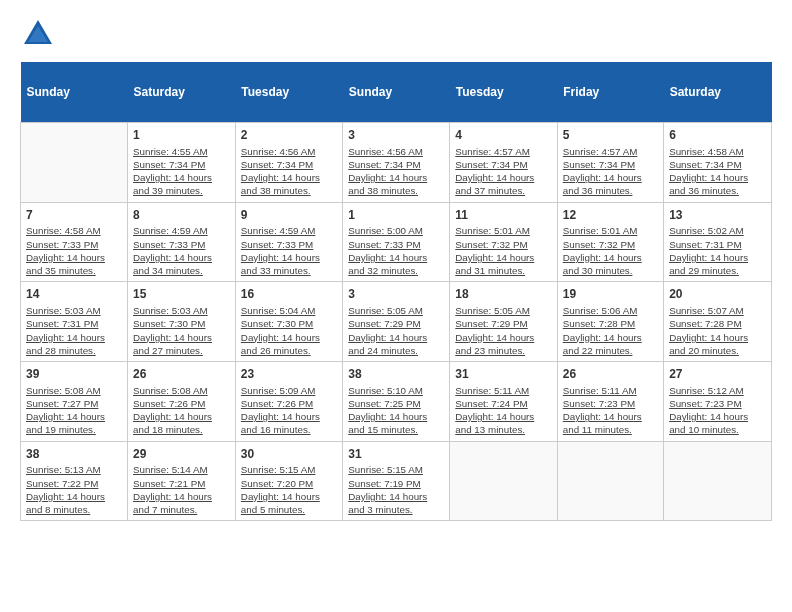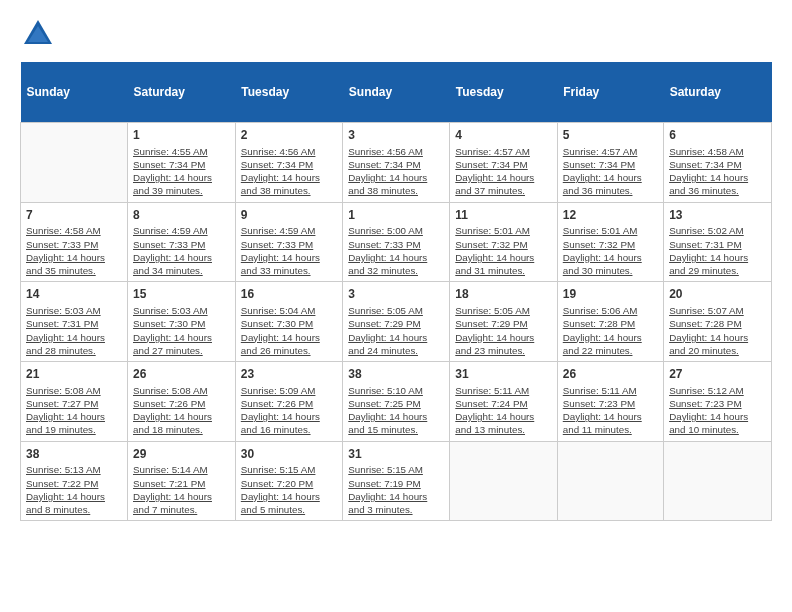--- a/index.html
+++ b/index.html
@@ -211,21 +211,21 @@
             <span class="day-num">19</span>
             <div class="day-info">Sunrise: 5:06 AM<br>Sunset: 7:28 PM<br>Daylight: 14 hours<br>and 22 minutes.</div>
           </td>
           <td>
             <span class="day-num">20</span>
             <div class="day-info">Sunrise: 5:07 AM<br>Sunset: 7:28 PM<br>Daylight: 14 hours<br>and 20 minutes.</div>
           </td>
         </tr>
         <tr>
           <td>
-            <span class="day-num">21</span>
+            <span class="day-num">39</span>
             <div class="day-info">Sunrise: 5:08 AM<br>Sunset: 7:27 PM<br>Daylight: 14 hours<br>and 19 minutes.</div>
           </td>
           <td>
             <span class="day-num">26</span>
             <div class="day-info">Sunrise: 5:08 AM<br>Sunset: 7:26 PM<br>Daylight: 14 hours<br>and 18 minutes.</div>
           </td>
           <td>
             <span class="day-num">23</span>
             <div class="day-info">Sunrise: 5:09 AM<br>Sunset: 7:26 PM<br>Daylight: 14 hours<br>and 16 minutes.</div>
           </td>

